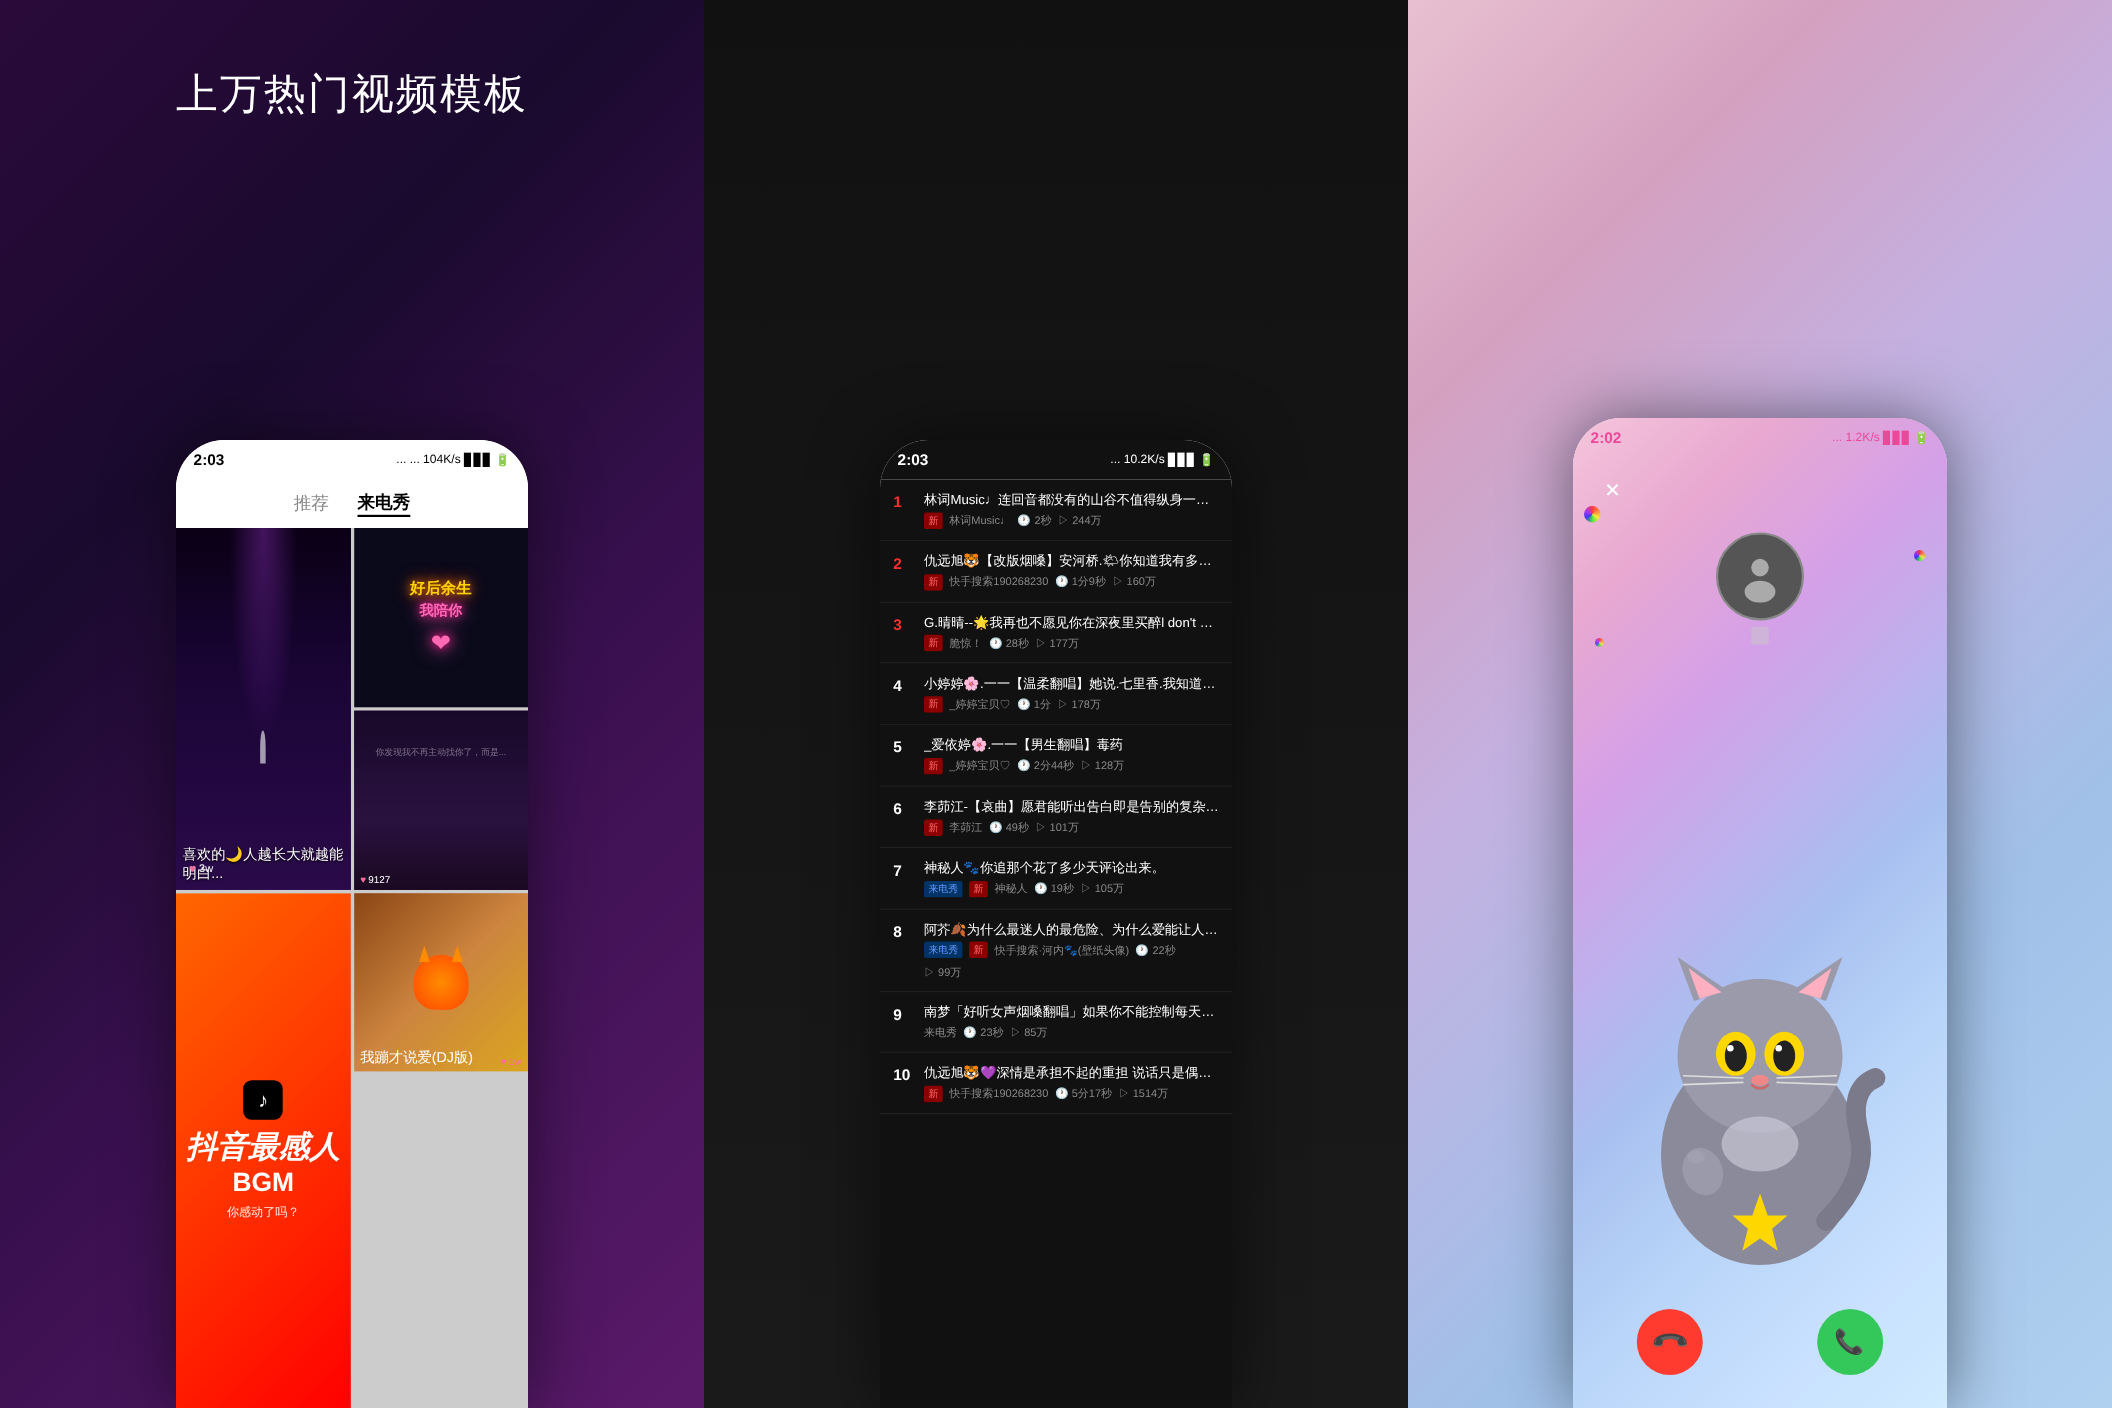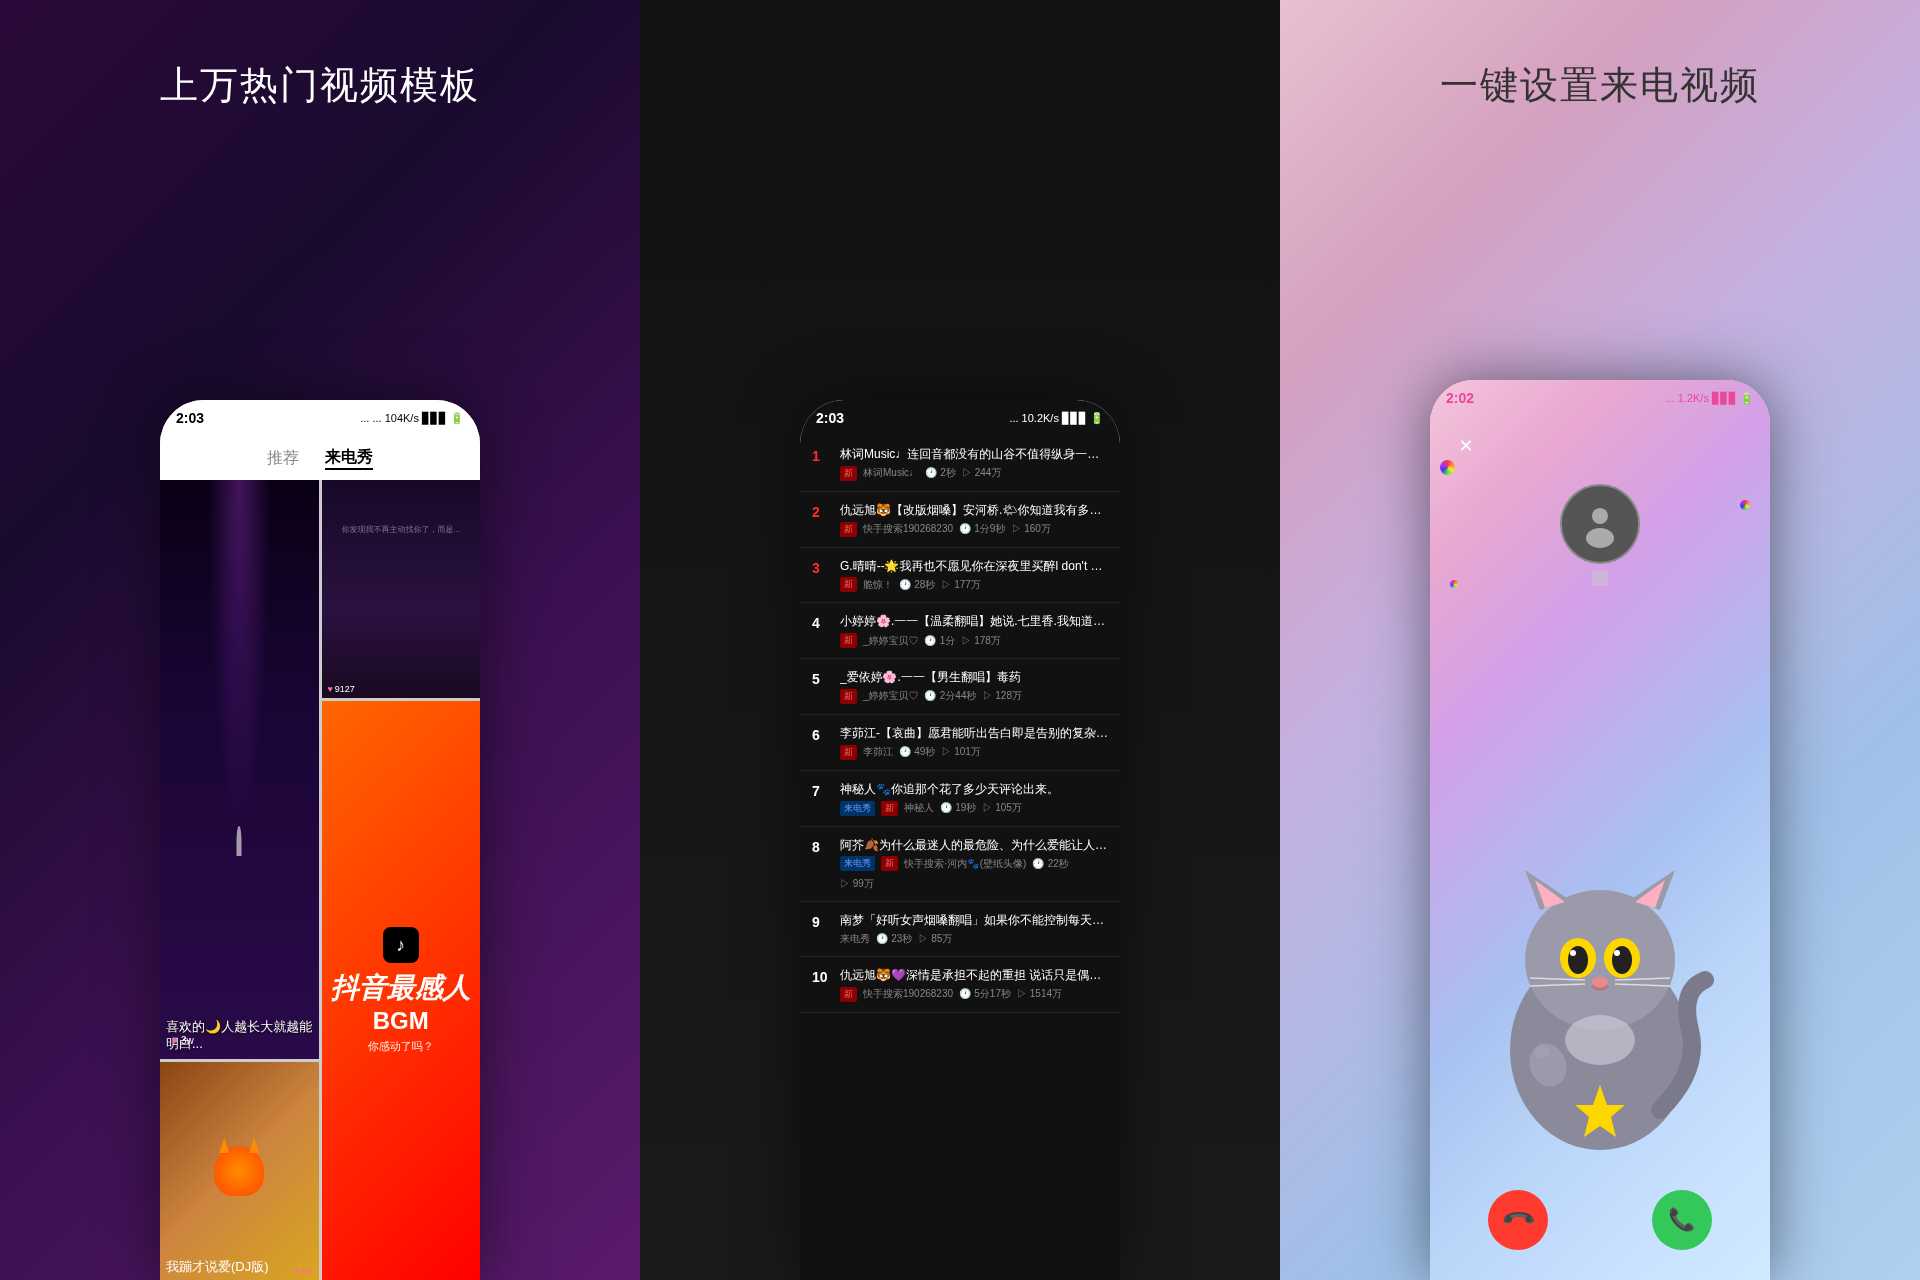--- a/index.html
+++ b/index.html
@@ -330,20 +330,30 @@
         </div>
         <div class="video-label">
           <div style="font-size:13px;color:#fff;text-shadow:0 1px 2px #000;">喜欢的🌙人越长大就越能明白...</div>
           <div class="video-likes">
               <span class="heart-icon">♥</span>
               <span>3w</span>
             </div>
         </div>
       </div>
 
+      <div class="video-cell vc2" style="position:relative;overflow:hidden;background:#0a0a1a;">
+
+        <div style="position:absolute;inset:0;display:flex;flex-direction:column;align-items:center;justify-content:center;padding:8px;">
+          <div style="font-size:14px;font-weight:900;color:#ffd700;text-shadow:0 0 8px #ff8c00,0 0 16px #ff4500;text-align:center;line-height:1.3;">好后余生</div>
+          <div style="font-size:13px;font-weight:900;color:#ff69b4;text-shadow:0 0 8px #ff1493,0 0 16px #ff69b4;text-align:center;line-height:1.3;margin-top:4px;">我陪你</div>
+
+          <div style="margin-top:8px;color:#ff69b4;font-size:22px;text-shadow:0 0 10px #ff1493,0 0 20px #ff69b4;">❤</div>
+        </div>
+
+      </div>
 
       <div class="video-cell vc3" style="position:relative;background:linear-gradient(180deg,#1a0a2e 0%,#2a1040 100%);">
         <div style="position:absolute;inset:0;background:linear-gradient(180deg,#180828 0%,#2a1240 60%,#1a0820 100%);">
           <div style="position:absolute;top:20%;left:50%;transform:translateX(-50%);font-size:8px;color:rgba(255,255,255,0.4);white-space:nowrap;text-align:center;">你发现我不再主动找你了，而是...</div>
         </div>
         <div style="position:absolute;bottom:4px;left:6px;color:#fff;font-size:9px;display:flex;align-items:center;gap:2px;">
             <span style="color:#ff6b9d;">♥</span>
             <span>9127</span>
           </div>
       </div>
@@ -526,23 +536,20 @@
               <span>▷ 1514万</span>
             </div>
           </div>
         </div>
       </div>
     </div>
   </div>
 </div>
 
 <div class="panel panel-right">
-  <h2 class="section-title" style="color:#333;">
-    <span>一键设置来电视频</span>
-  </h2>
 
   <div class="phone-frame phone-frame-right">
 
     <div class="status-bar status-bar-transparent">
       <span class="status-time">2:02</span>
       <span class="status-icons">
         <span>...</span>
         <span>1.2K/s</span>
         <span>▊▊▊</span>
         <span>🔋</span>

